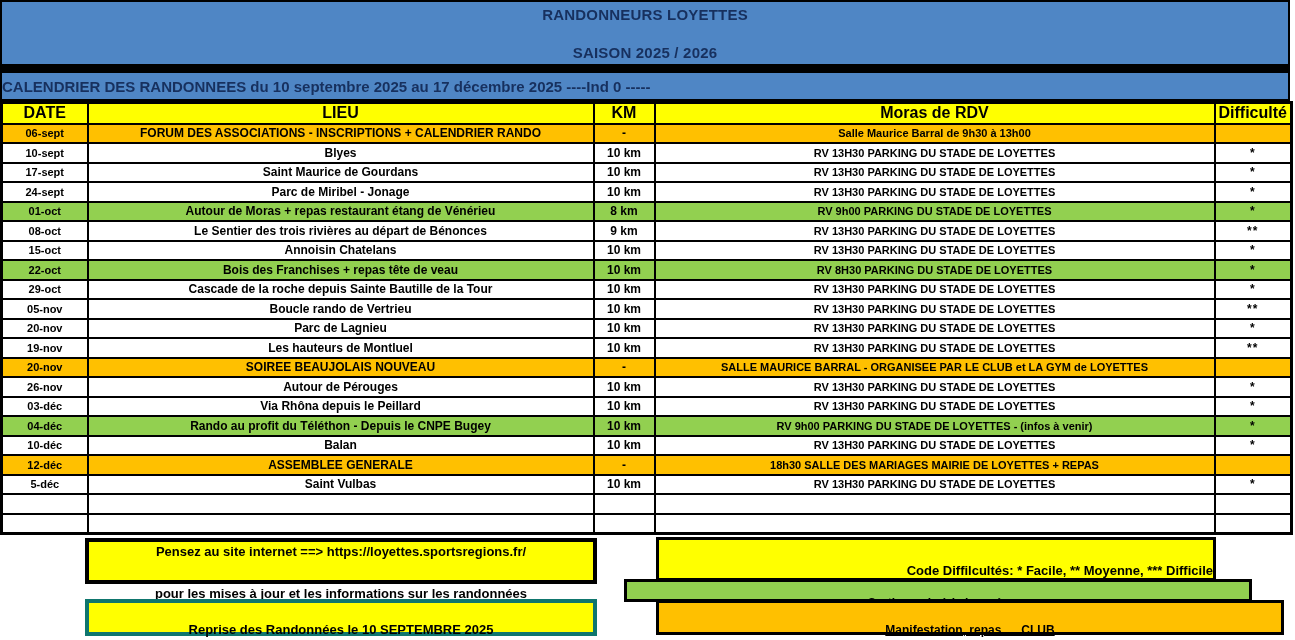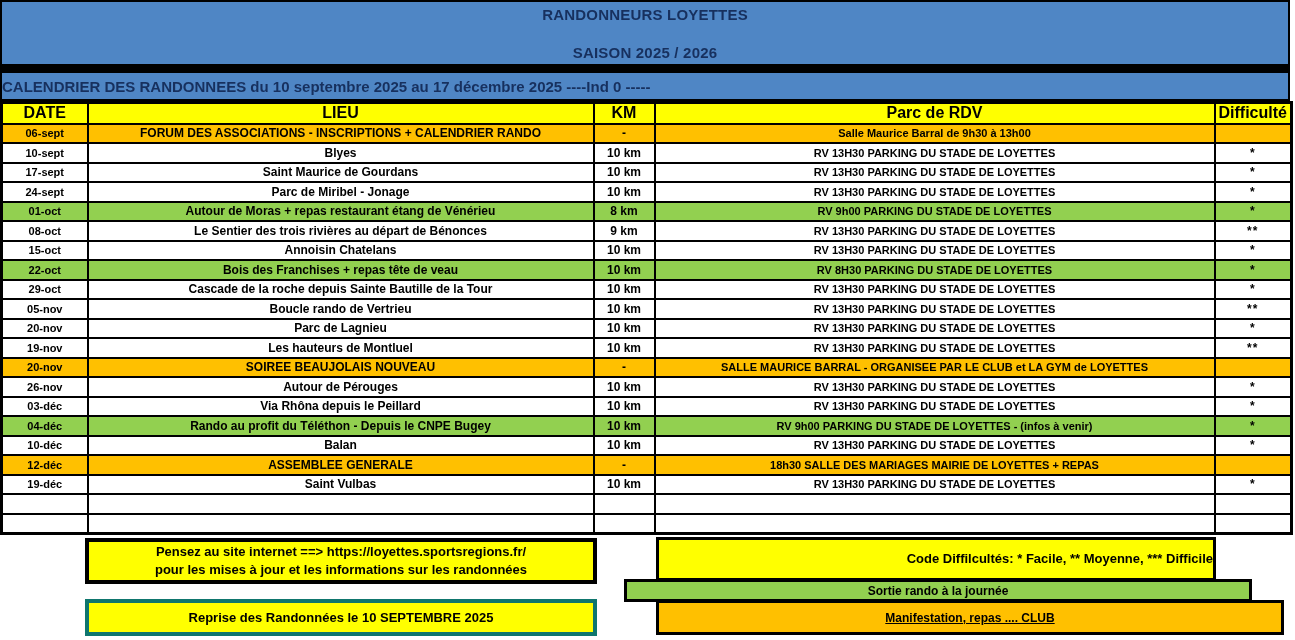--- a/index.html
+++ b/index.html
@@ -65,21 +65,21 @@
   td.col-rdv  { font-size: 11px; }
   td.col-difficulte { font-size: 12px; letter-spacing: 1px; }
   tr.row-white td { background: #ffffff; }
   tr.row-orange td { background: var(--orange); }
   tr.row-green td { background: var(--green); }
   .box {
     position: absolute;
     display: flex; flex-direction: column; justify-content: center; align-items: center;
     text-align: center;
   }
-  .box .bline { font-size: 13px; line-height: 18px; }
+  .box .bline { font-size: 13px; line-height: 18px; margin-top: 24px; }
   .website-box {
     left: 85px; top: 538px; width: 512px; height: 46px;
     background: var(--yellow); border: 4px solid #000;
   }
   .reprise-box {
     left: 85px; top: 599px; width: 512px; height: 37px;
     background: var(--yellow); border: 4px solid #0f766e;
   }
   .legend-diff-box {
     left: 656px; top: 537px; width: 560px; height: 44px;
@@ -116,21 +116,21 @@
       <col class="c-lieu">
       <col class="c-km">
       <col class="c-rdv">
       <col class="c-diff">
   </colgroup>
   <thead>
     <tr>
       <th>DATE</th>
       <th>LIEU</th>
       <th>KM</th>
-      <th>Parc de RDV</th>
+      <th>Moras de RDV</th>
       <th>Difficulté</th>
     </tr>
   </thead>
   <tbody>
       <tr class="row-orange">
         <td class="col-date">06-sept</td>
         <td class="col-lieu">FORUM DES ASSOCIATIONS  - INSCRIPTIONS + CALENDRIER RANDO</td>
         <td class="col-km">-</td>
         <td class="col-rdv">Salle Maurice Barral de 9h30 à 13h00</td>
         <td class="col-difficulte"></td>
@@ -248,21 +248,21 @@
         <td class="col-difficulte">*</td>
       </tr>
       <tr class="row-orange">
         <td class="col-date">12-déc</td>
         <td class="col-lieu">ASSEMBLEE GENERALE</td>
         <td class="col-km">-</td>
         <td class="col-rdv">18h30 SALLE DES MARIAGES MAIRIE DE LOYETTES + REPAS</td>
         <td class="col-difficulte"></td>
       </tr>
       <tr class="row-white">
-        <td class="col-date">19-déc</td>
+        <td class="col-date">5-déc</td>
         <td class="col-lieu">Saint Vulbas</td>
         <td class="col-km">10 km</td>
         <td class="col-rdv">RV 13H30 PARKING DU STADE DE LOYETTES</td>
         <td class="col-difficulte">*</td>
       </tr>
       <tr class="row-white">
         <td class="col-date"></td>
         <td class="col-lieu"></td>
         <td class="col-km"></td>
         <td class="col-rdv"></td>

